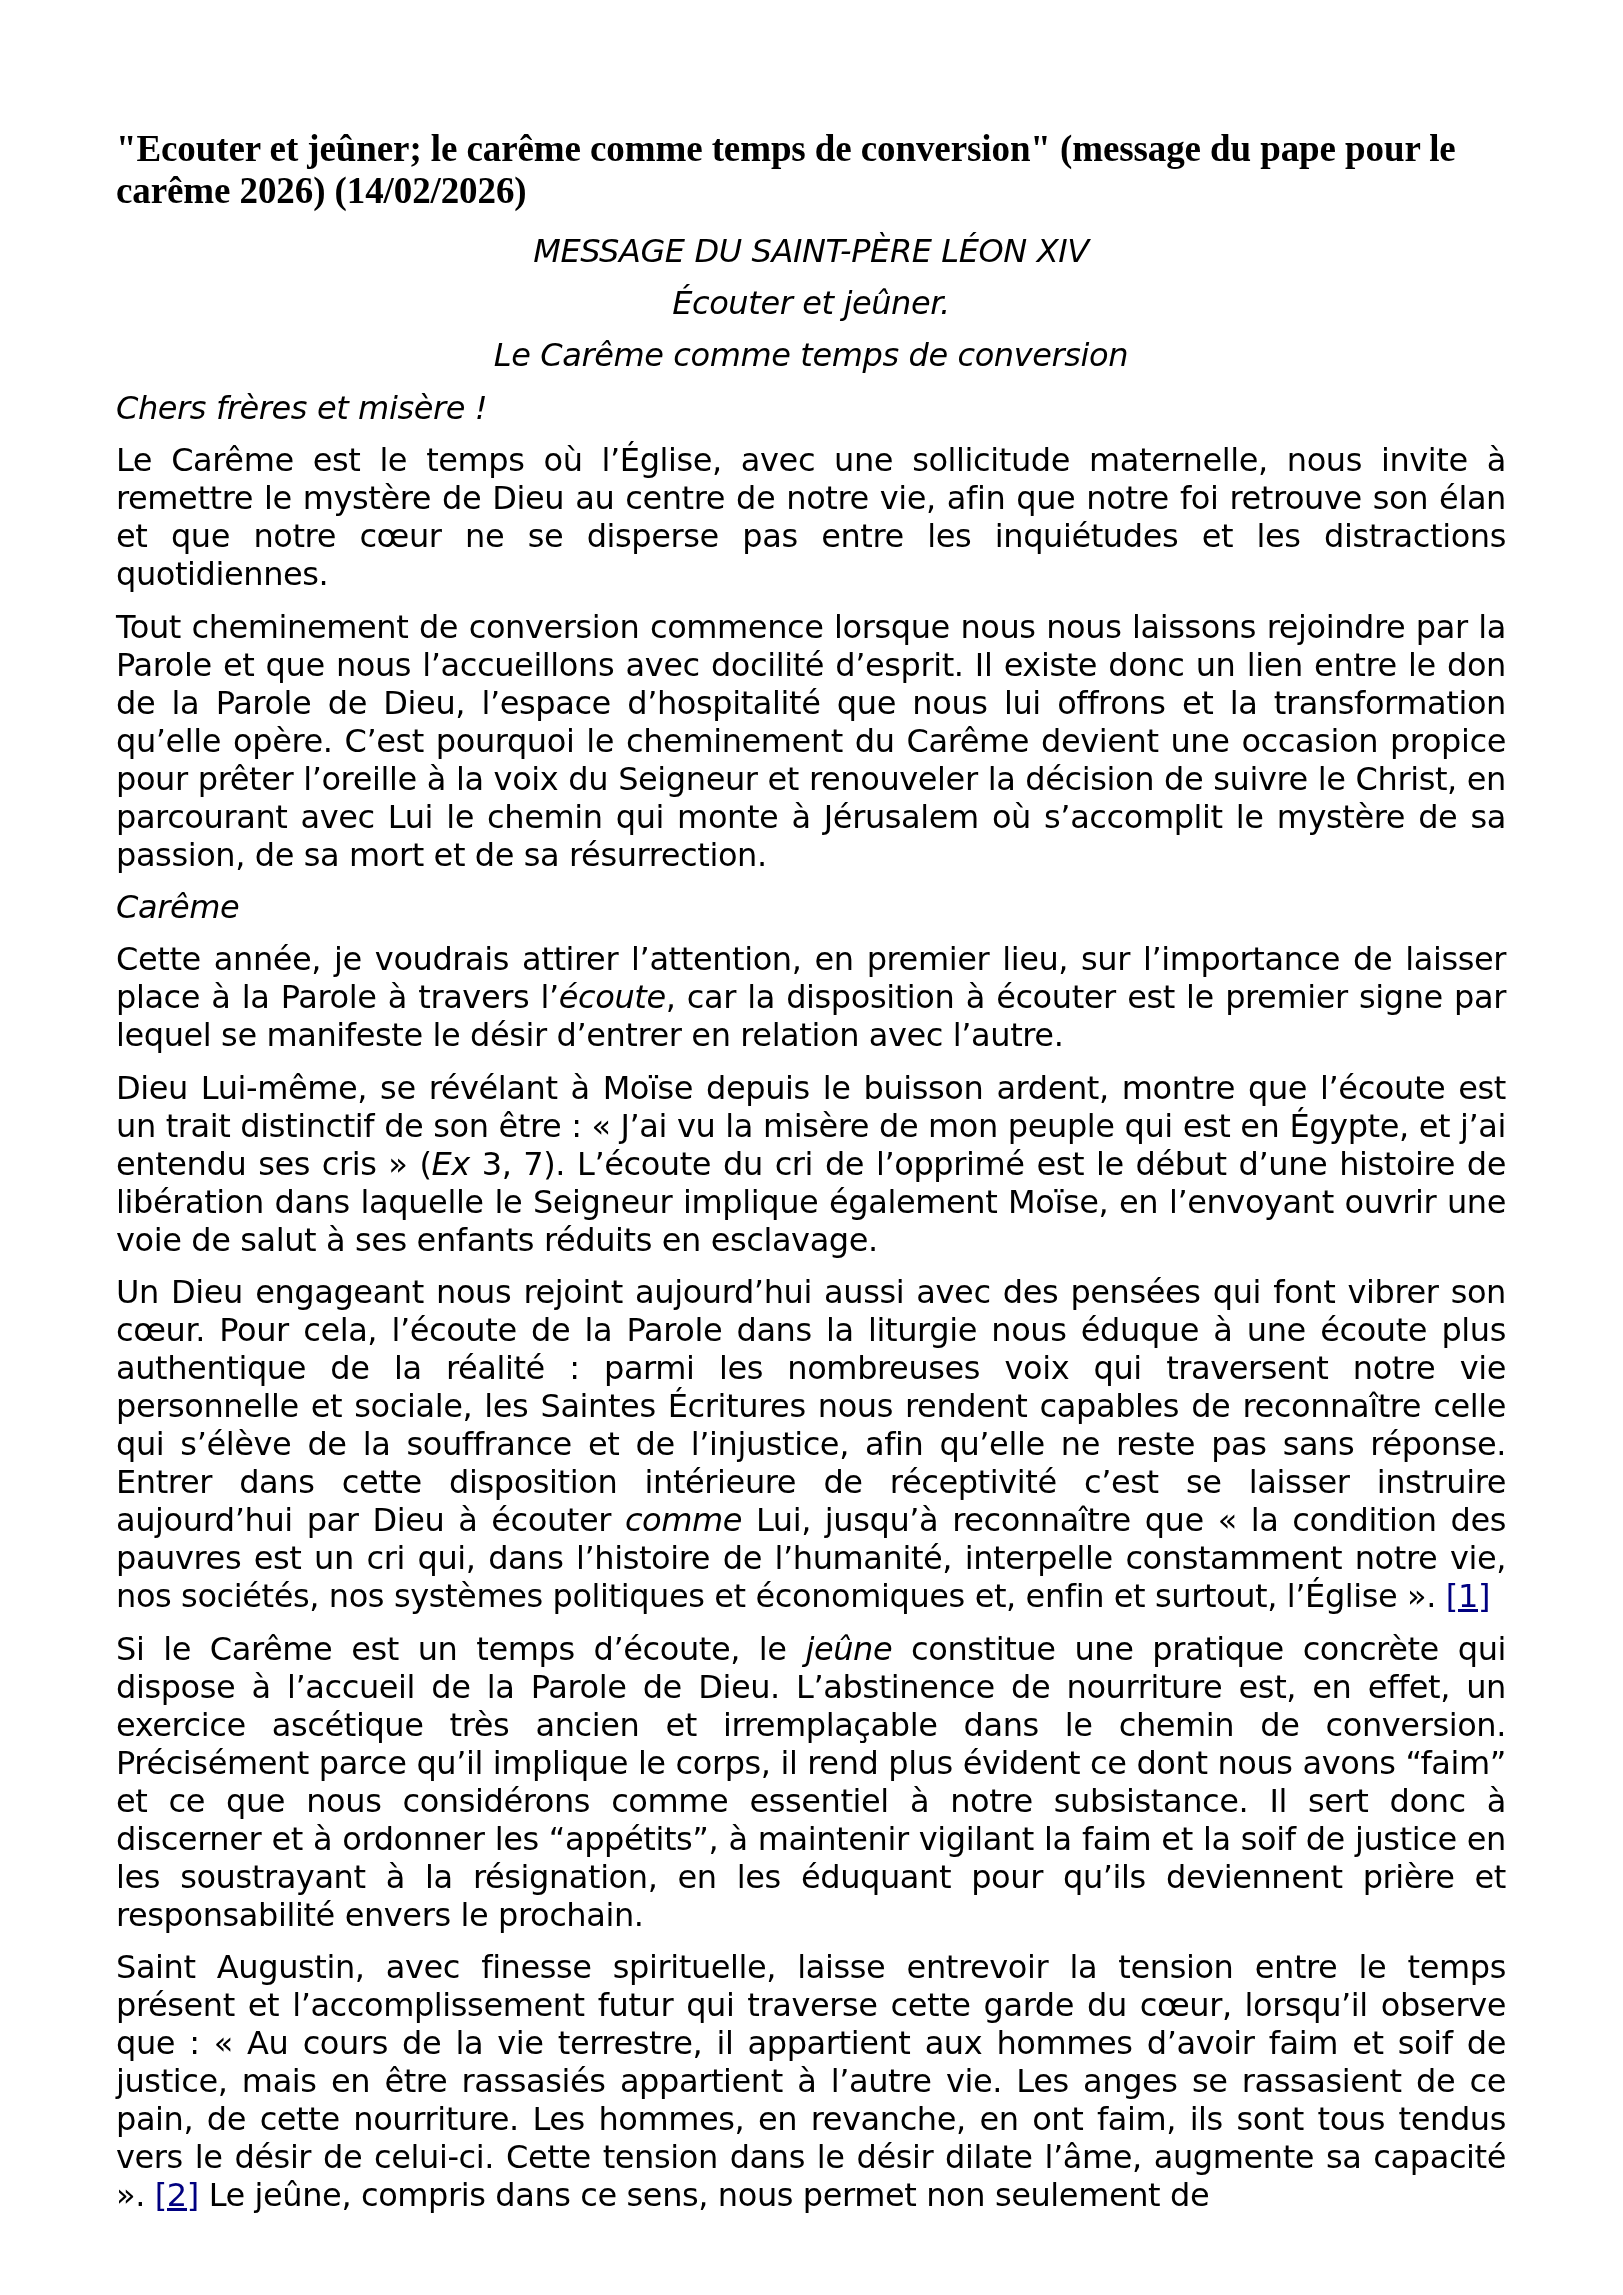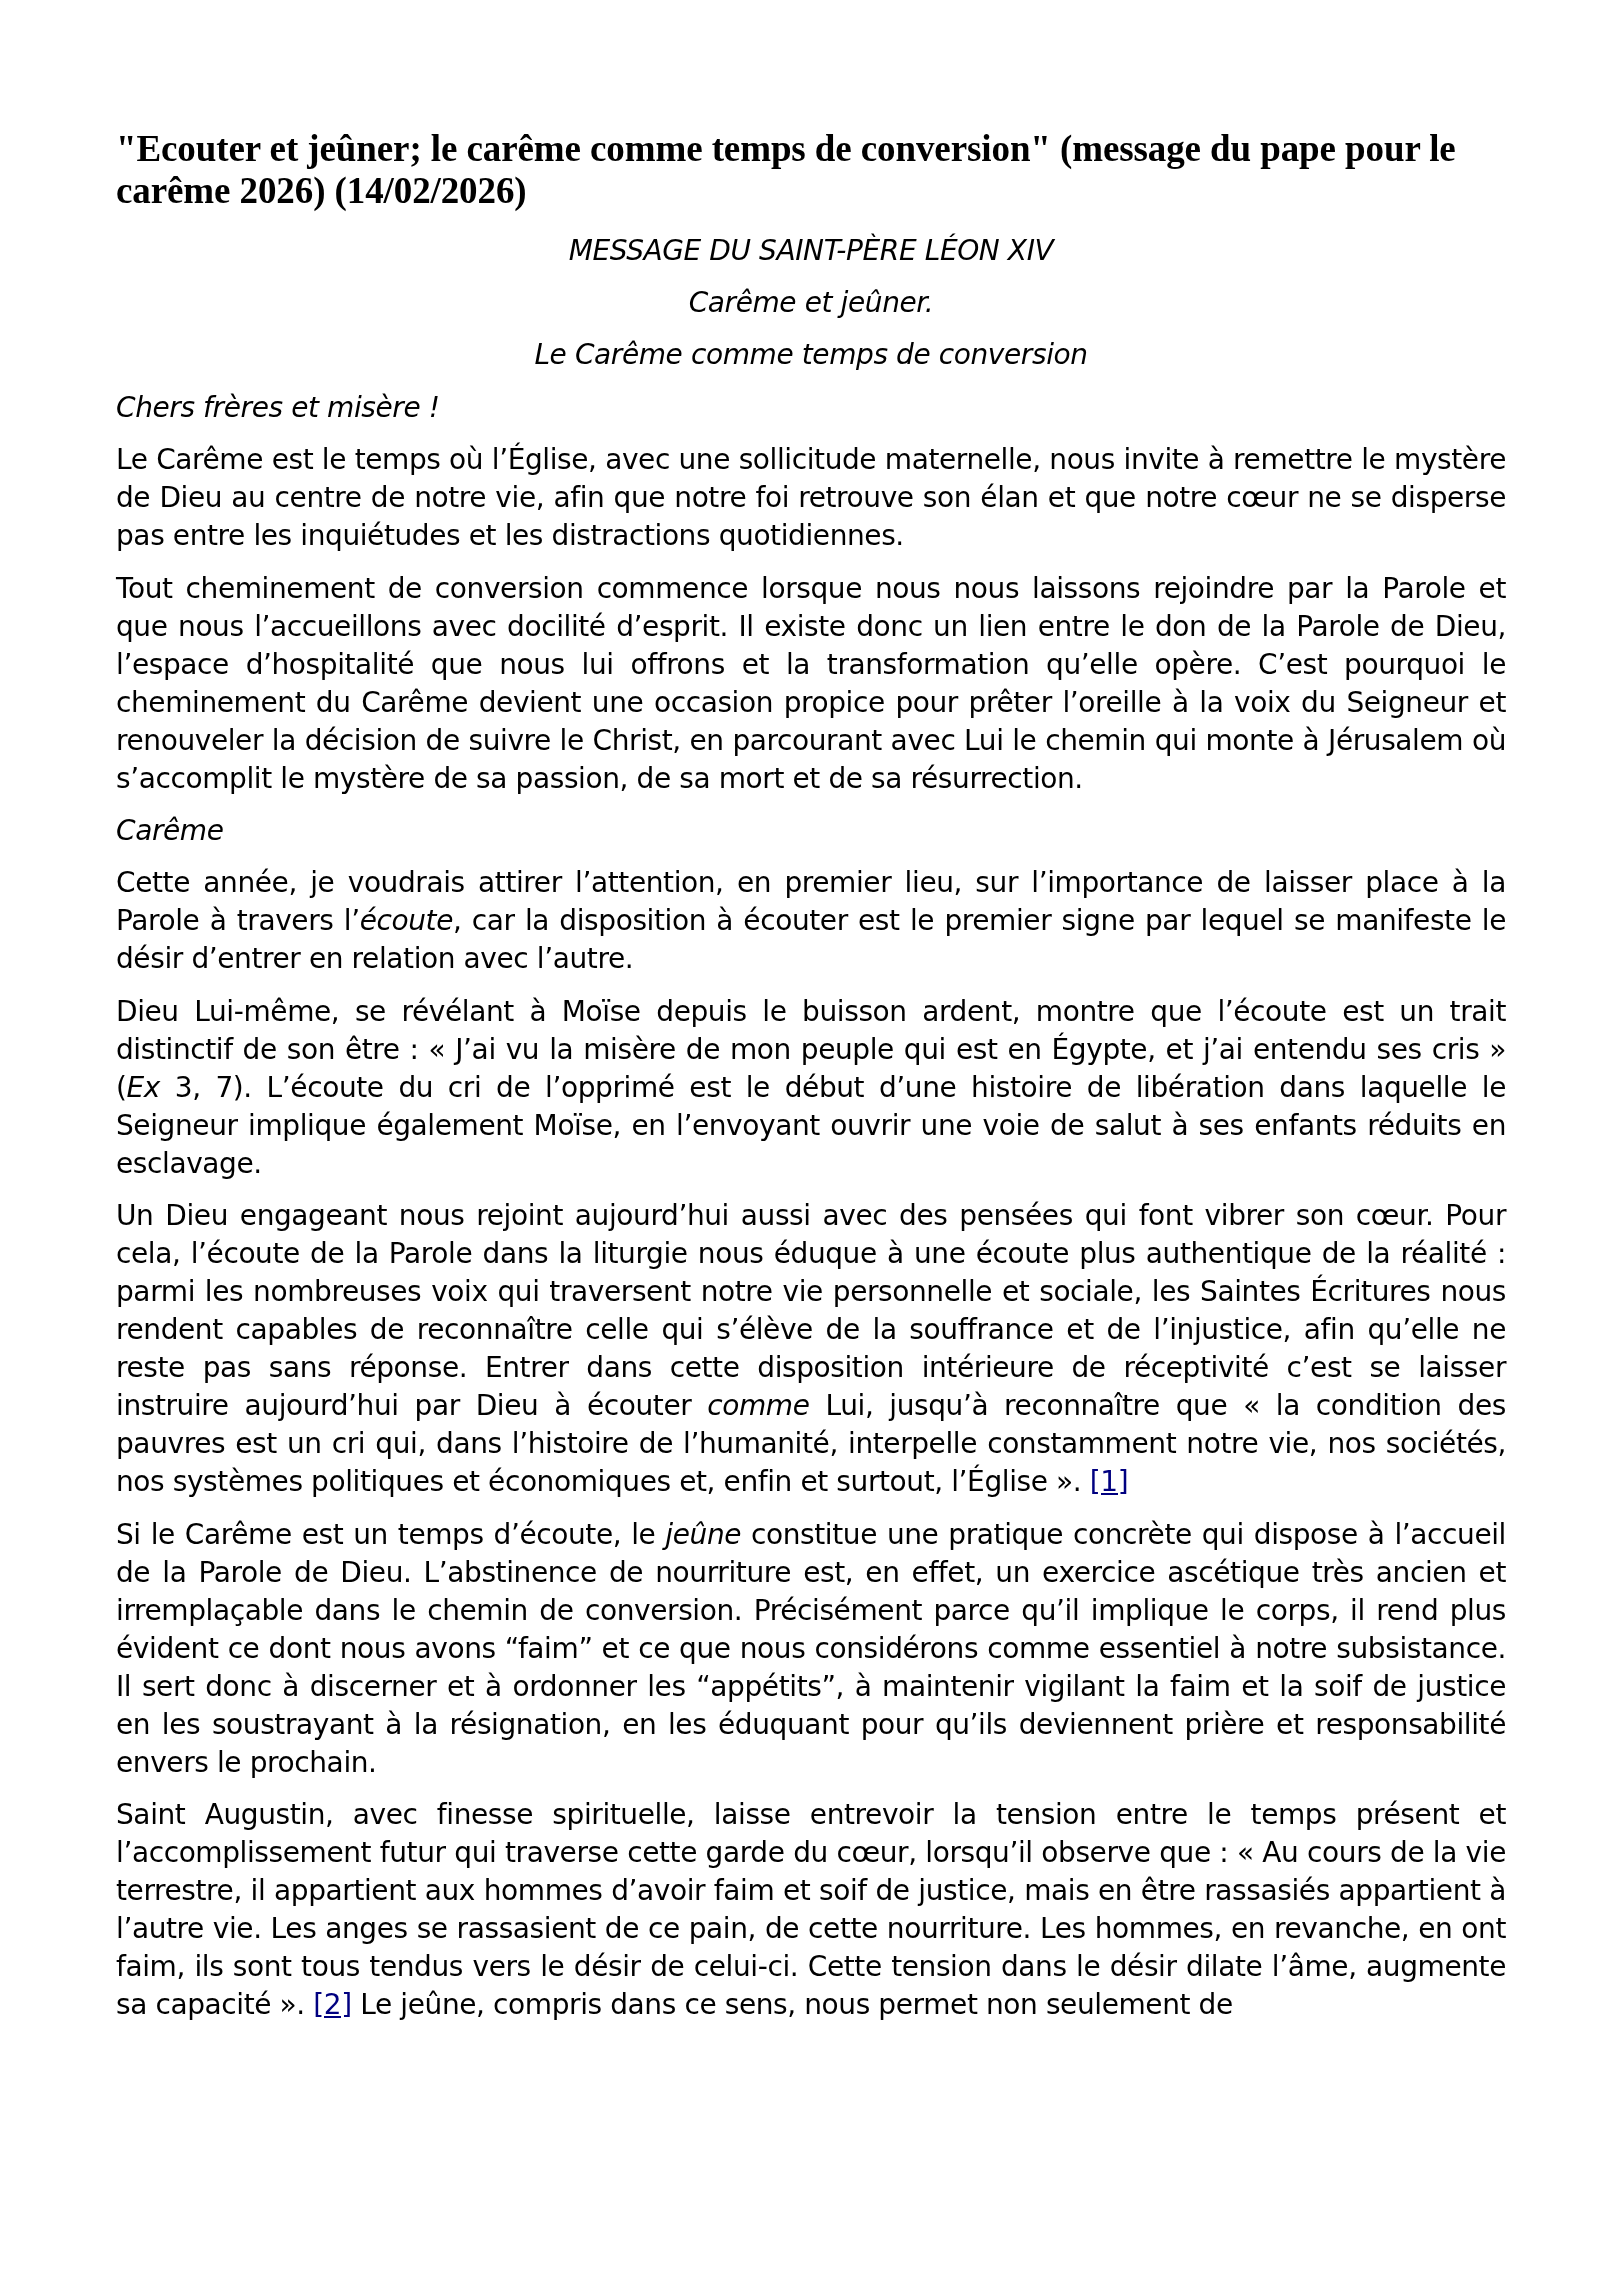--- a/index.html
+++ b/index.html
@@ -23,21 +23,21 @@
   .doc-title {
     font-family: "Liberation Serif", "DejaVu Serif", serif;
     font-weight: bold;
     font-size: 37px;
     line-height: 42px;
     margin: 0 0 19.6px 0;
     letter-spacing: -0.1px;
   }
   .body-text {
     font-family: "DejaVu Sans", "Liberation Sans", sans-serif;
-    font-size: 28px;
+    font-size: 32px;
     line-height: 38px;
     letter-spacing: -0.4px;
   }
   .header-block {
     text-align: center;
     font-style: italic;
     margin: 0 0 14.4px 0;
   }
   .header-block .line { display: block; }
   .centered-italic {
@@ -69,21 +69,21 @@
 <div class="page">
 
   <h1 class="doc-title">"Ecouter et jeûner; le carême comme temps de conversion" (message du pape pour le carême 2026) (14/02/2026)</h1>
 
   <div class="body-text">
 
     <div class="header-block">
       <span class="line">MESSAGE DU SAINT-PÈRE LÉON XIV</span>
     </div>
 
-    <div class="centered-italic">Carême et jeûner.</div>
+    <div class="centered-italic">Écouter et jeûner.</div>
     <div class="centered-italic">Le Carême comme temps de conversion</div>
 
     <div class="greeting">Chers frères et misère !</div>
 
     <p class="para">Le Carême est le temps où l’Église, avec une sollicitude maternelle, nous invite à remettre le mystère de Dieu au centre de notre vie, afin que notre foi retrouve son élan et que notre cœur ne se disperse pas entre les inquiétudes et les distractions quotidiennes.</p>
     <p class="para">Tout cheminement de conversion commence lorsque nous nous laissons rejoindre par la Parole et que nous l’accueillons avec docilité d’esprit. Il existe donc un lien entre le don de la Parole de Dieu, l’espace d’hospitalité que nous lui offrons et la transformation qu’elle opère. C’est pourquoi le cheminement du Carême devient une occasion propice pour prêter l’oreille à la voix du Seigneur et renouveler la décision de suivre le Christ, en parcourant avec Lui le chemin qui monte à Jérusalem où s’accomplit le mystère de sa passion, de sa mort et de sa résurrection.</p>
 
     <div class="section-heading">Carême</div>
 
     <p class="para"><span>Cette année, je voudrais attirer l’attention, en premier lieu, sur l’importance de laisser place à la Parole à travers l’</span><span class="ital">écoute</span><span>, car la disposition à écouter est le premier signe par lequel se manifeste le désir d’entrer en relation avec l’autre.</span></p>

